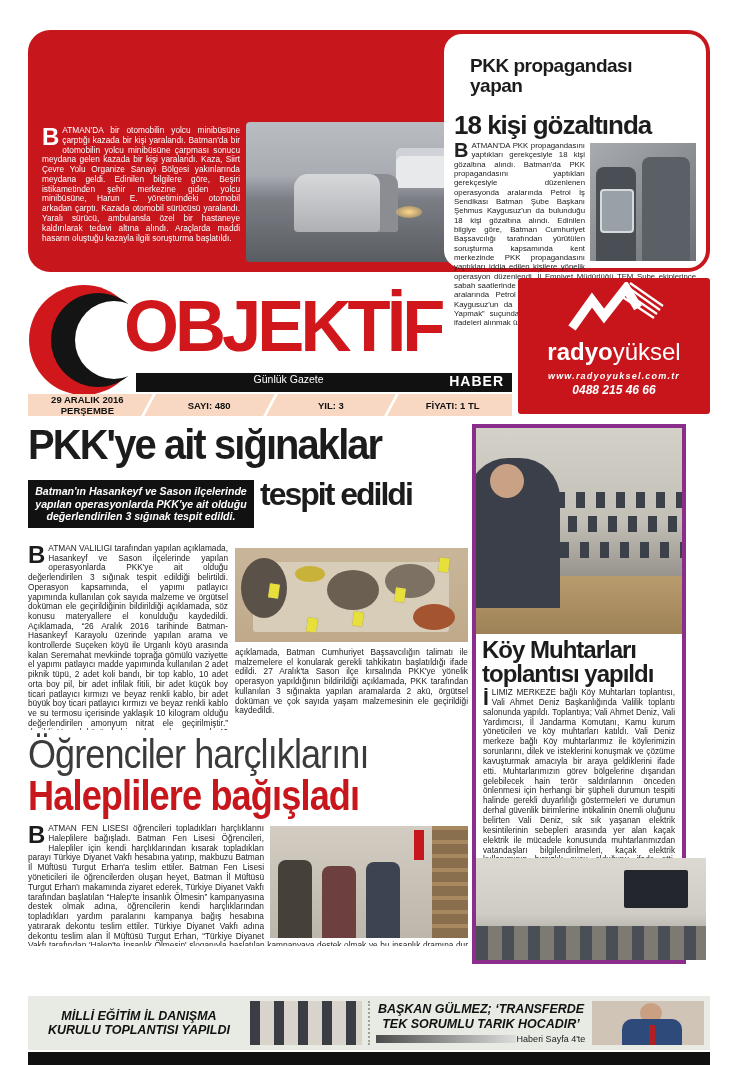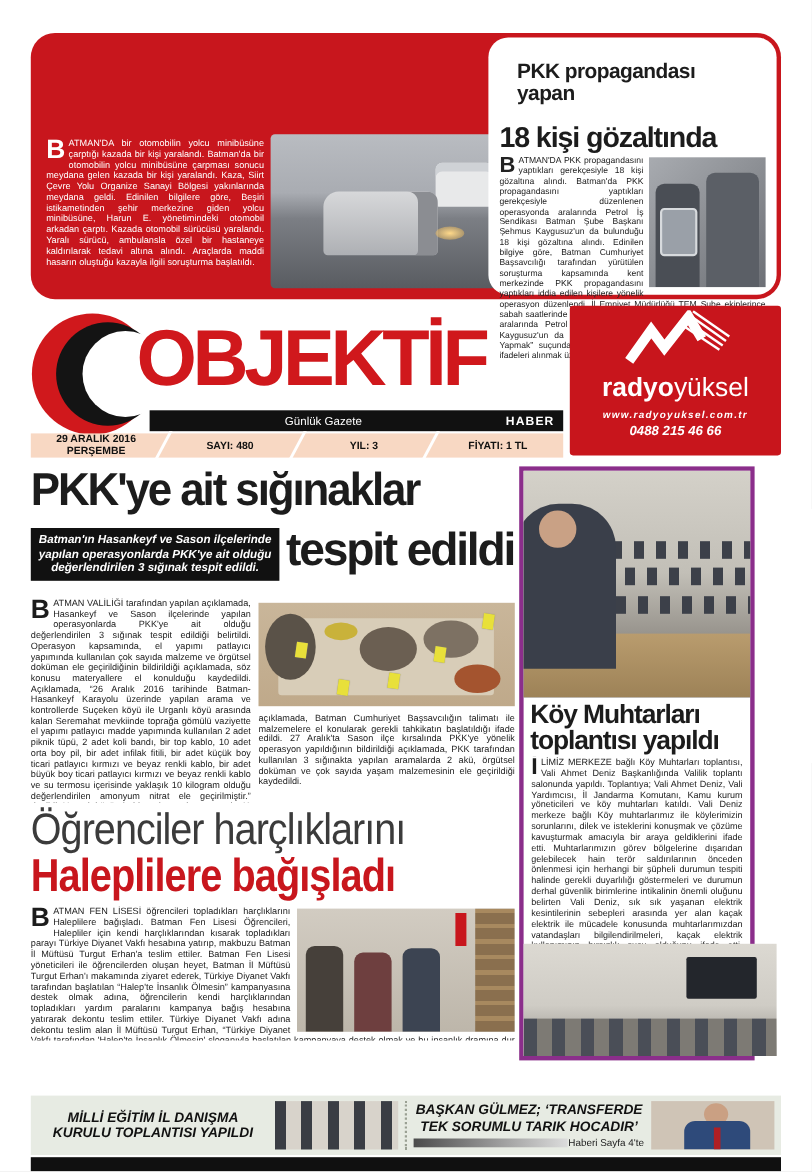--- a/index.html
+++ b/index.html
@@ -36,40 +36,40 @@
   
   .masthead{left:28px;top:276px;width:682px;height:140px;}
   .mh-topbar{position:absolute;left:108px;top:2px;width:376px;height:17px;background:#111;
              display:flex;align-items:center;justify-content:space-between;padding:0 10px 0 46px;box-sizing:border-box;}
   .mh-city{color:#fff;font-weight:800;font-size:12px;letter-spacing:2px;}
   .mh-site{color:#fff;font-size:8px;letter-spacing:.5px;}
   .logo-svg{position:absolute;left:-6px;top:8px;}
   .wordmark{position:absolute;left:96px;top:14px;font-size:72px;font-weight:900;color:#d0181c;
             letter-spacing:-4px;line-height:1;transform:scaleX(.98);transform-origin:left;}
   .mh-botbar{position:absolute;left:108px;top:97px;width:376px;height:19px;background:#111;
-             display:flex;align-items:center;}
+             display:flex;}
   .mh-tag{flex:1;text-align:center;color:#fff;font-size:10.5px;}
-  .mh-haber{color:#fff;font-weight:900;font-size:11px;letter-spacing:1px;padding:0 8px;}
+  .mh-haber{color:#fff;font-weight:900;font-size:14px;letter-spacing:1px;padding:0 8px;}
   .radio-ad{position:absolute;left:490px;top:2px;width:192px;height:136px;background:#c8151c;
             border-radius:3px;color:#fff;text-align:center;}
   .radio-brand{font-size:24px;line-height:1;margin-top:2px;}
   .radio-brand b{font-weight:900;}
   .radio-brand span{font-weight:300;}
   .radio-url{font-size:9px;font-weight:700;font-style:italic;letter-spacing:1.2px;margin-top:7px;}
   .radio-phone{font-size:12px;font-weight:700;font-style:italic;margin-top:2px;}
   .infobar{position:absolute;left:0;top:118px;width:484px;height:22px;background:#f8d8c3;
            display:flex;align-items:center;}
   .infocell{flex:1;text-align:center;font-size:9.5px;font-weight:800;color:#111;}
   .infosep{width:3px;height:26px;background:#fff;transform:skewX(-28deg);}
   
   .sig{left:28px;top:420px;width:440px;height:312px;}
   .sig-h1{position:absolute;left:0;top:4px;font-size:42px;font-weight:900;letter-spacing:-2px;line-height:1;}
   .kicker{position:absolute;left:0;top:60px;width:212px;background:#111;color:#fff;
           font-size:10.6px;font-weight:700;font-style:italic;line-height:1.2;padding:5px 7px;text-align:center;}
-  .sig-h2{position:absolute;left:232px;top:56px;font-size:42px;font-weight:900;letter-spacing:-2px;}
+  .sig-h2{position:absolute;left:232px;top:56px;font-size:32px;font-weight:900;letter-spacing:-2px;}
   .sig-col1{position:absolute;left:0;top:124px;width:200px;height:186px;font-size:8.3px;line-height:1.17;overflow:hidden;}
   .sig-photo{position:absolute;left:207px;top:128px;width:233px;height:94px;
              background:linear-gradient(#c9b69a,#bfa98a);overflow:hidden;}
   .tarp{position:absolute;left:18px;top:14px;width:196px;height:70px;background:#d8cdb8;border-radius:3px;}
   .blob{position:absolute;border-radius:50%;}
   .tag{position:absolute;width:10px;height:14px;background:#e8e03a;transform:rotate(8deg);box-shadow:0 0 1px #887;}
   .sig-col2{position:absolute;left:207px;top:228px;width:233px;height:80px;font-size:8.3px;line-height:1.17;overflow:hidden;}
   
   .muhtar{left:472px;top:424px;width:214px;height:540px;border:4px solid #8b2e8b;background:#fff;box-sizing:border-box;}
   .mu-photo1{width:100%;height:206px;background:linear-gradient(#d4d1c9 0%,#c2bfb7 45%,#938f88 75%,#6e6a63 100%);position:relative;overflow:hidden;}

